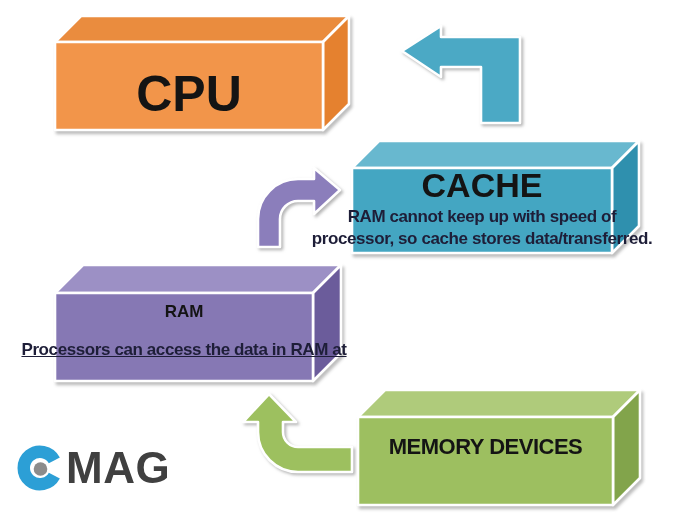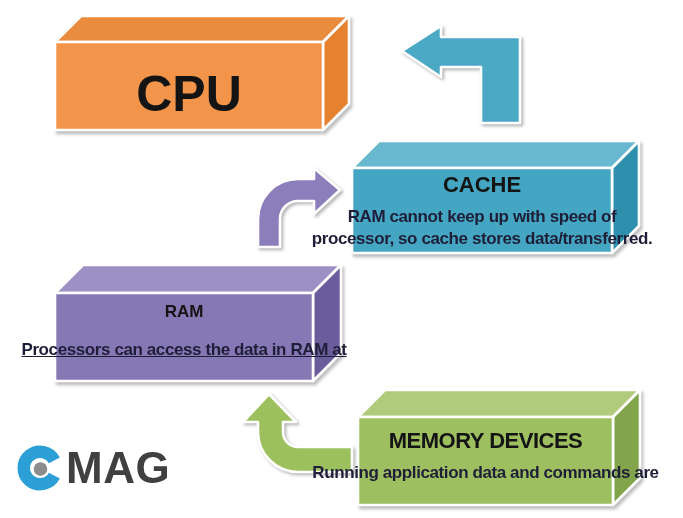--- a/index.html
+++ b/index.html
@@ -14,23 +14,23 @@
   .arrow-path {
     stroke:#ffffff; stroke-width:2.6; stroke-linejoin:round;
     filter: drop-shadow(2px 2.5px 1.5px rgba(110,110,110,0.5));
   }
   .front-overlay {
     position:absolute; display:flex; flex-direction:column;
     align-items:center; text-align:center; pointer-events:none;
   }
   .box-title { font-weight:bold; color:#141414; }
   .title-cpu   { font-size:50px; line-height:1; }
-  .title-cache { font-size:22px; line-height:30px; padding-top:2px; }
+  .title-cache { font-size:34px; line-height:30px; padding-top:2px; }
   .title-ram   { font-size:17px; line-height:30px; padding-top:4px; }
-  .title-mem   { font-size:22px; line-height:28px; padding-top:10px; letter-spacing:-0.5px; }
+  .title-mem   { font-size:22px; line-height:28px; padding-top:16px; letter-spacing:-0.5px; }
   .box-body {
     font-size:17px; font-weight:bold; color:#1e1e38;
     letter-spacing:-0.4px; white-space:nowrap;
   }
   .body-cache { margin-top:6px;  line-height:22px; }
   .body-ram   { margin-top:12px; line-height:21px;text-decoration:underline; }
   .body-mem   { margin-top:8px;  line-height:20px; }
   .cpu-center { justify-content:center; }
   .logo {
     position:absolute; left:16px; top:444px;
@@ -107,21 +107,20 @@
   <div class="abs" style="left:355px; top:387px; width:288px; height:121px;">
     <svg class="shape box-shadow" width="288" height="121" viewBox="0 0 288 121">
       <polygon class="face" points="3,30 30,3 285,3 258,30" fill="#AFCB7B"></polygon>
       <polygon class="face" points="258,30 285,3 285,91 258,118" fill="#82A44B"></polygon>
       <polygon class="face" points="3,30 258,30 258,118 3,118" fill="#9DBF60"></polygon>
     </svg>
   </div>
   <div class="front-overlay" style="left:358px; top:417px; width:255px; height:88px;">
     <div class="box-title title-mem">MEMORY DEVICES</div>
     <div class="box-body body-mem">
-      <div>Running application data and commands are</div>
     </div>
   </div>
 
   <div class="logo">
     <svg class="shape" width="48" height="48" viewBox="0 0 48 48">
       <path d="M 38.35,31.63 A 16.25 16.25 0 1 1 38.35,16.37" fill="none" stroke-width="12.5" stroke="#2C9FD6"></path>
       <circle cx="24.5" cy="25" r="6.8" fill="#8C8C8C"></circle>
     </svg>
     <span class="logo-text">MAG</span>
   </div>

